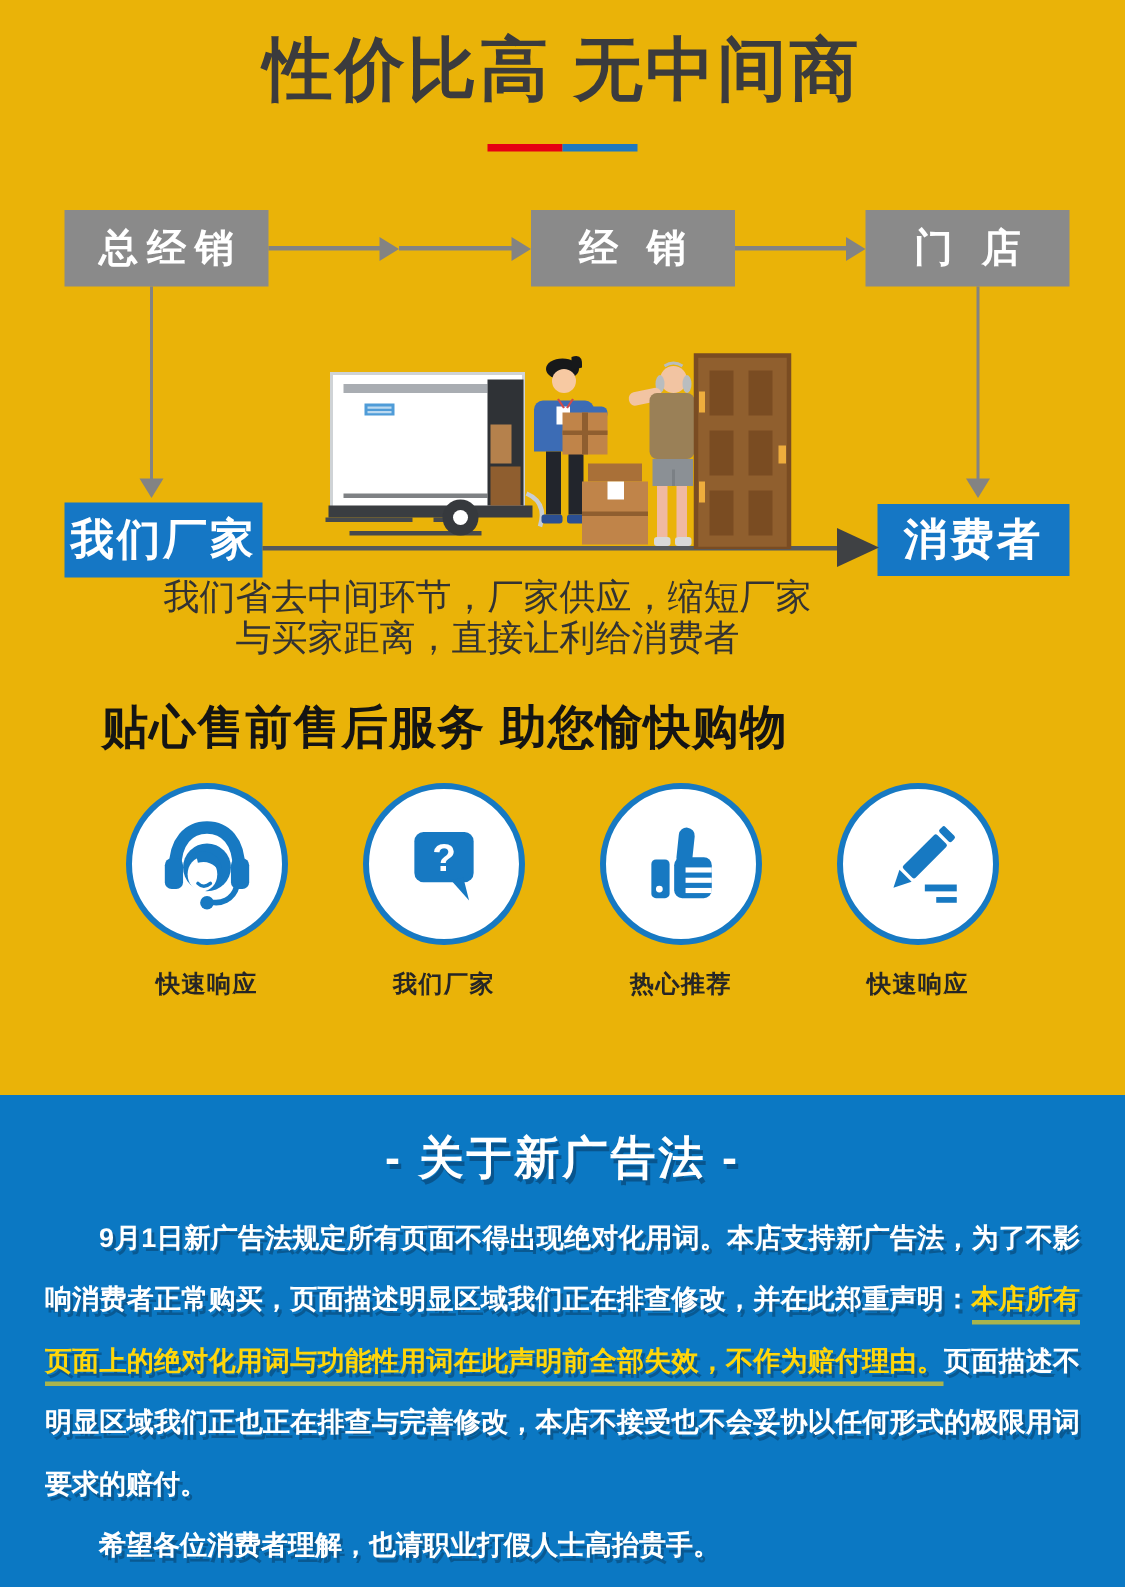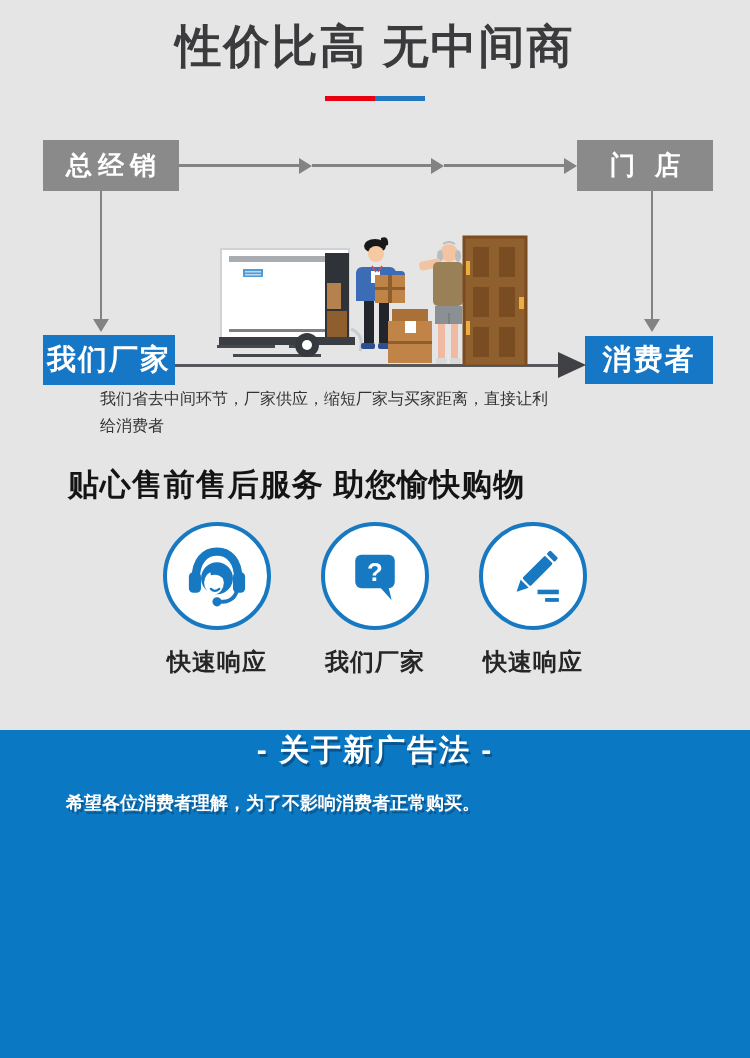--- a/index.html
+++ b/index.html
@@ -1,16 +1,16 @@
 <!DOCTYPE html>
 <html><head>
 <meta charset="utf-8">
 <style>
   html,body{margin:0;padding:0;background:#fff;}
-  .page{position:relative;width:750px;height:1058px;background:#e5e5e5;overflow:hidden;
+  .page{position:relative;width:750px;height:1058px;background:#eab308;overflow:hidden;
         font-family:"Liberation Sans","DejaVu Sans",sans-serif;}
 
   
   .hero-title{position:absolute;top:16px;left:0;width:750px;text-align:center;
     font-size:46px;font-weight:900;color:#3b3b3d;letter-spacing:2px;margin:0;}
   .title-underline{position:absolute;top:96px;left:50%;transform:translateX(-50%);
     width:100px;height:5px;display:flex;}
   .title-underline .half-red{width:50px;height:5px;background:#e60012;}
   .title-underline .half-blue{width:50px;height:5px;background:#1f78c0;}
 
@@ -34,38 +34,38 @@
     font-size:29px;font-weight:700;letter-spacing:2px;display:flex;align-items:center;justify-content:center;}
   .bbox.left{left:43px;width:132px;}
   .bbox.right{left:585px;width:128px;height:48px;top:201px;}
 
   .ground-line{position:absolute;top:229px;left:175px;width:386px;height:3px;background:#56585b;}
   .ground-head{position:absolute;top:217px;left:558px;width:0;height:0;
     border-left:28px solid #3f4144;border-top:13px solid transparent;border-bottom:13px solid transparent;}
 
   .illustration{position:absolute;left:185px;top:98px;width:360px;height:133px;}
 
-  .flow-caption{position:absolute;top:250px;left:100px;width:450px;
-    font-size:16px;line-height:27px;color:#333;font-weight:500;}
+  .flow-caption{position:absolute;top:250px;left:100px;width:450px;text-align:center;
+    font-size:24px;line-height:27px;color:#333;font-weight:500;}
 
   
   .services{position:absolute;top:458px;left:0;width:750px;height:230px;}
   .services-title{margin:0;position:absolute;top:6px;left:0;width:593px;text-align:center;
     font-size:31px;font-weight:700;color:#141414;letter-spacing:1px;}
   .services-row{position:absolute;top:64px;left:0;width:750px;display:flex;
     justify-content:center;gap:46px;}
   .svc-item{display:flex;flex-direction:column;align-items:center;width:112px;}
   .svc-circle{width:100px;height:100px;border:4px solid #1779c2;border-radius:50%;
     display:flex;align-items:center;justify-content:center;background:#fff;}
   .svc-circle svg{width:76px;height:76px;display:block;}
-  .svc-label{margin-top:16px;font-size:24px;font-weight:600;color:#262626;letter-spacing:1px;white-space:nowrap;}
+  .svc-label{margin-top:16px;font-size:16px;font-weight:600;color:#262626;letter-spacing:1px;white-space:nowrap;}
 
   
   .notice{position:absolute;top:730px;left:0;width:750px;height:328px;background:#0b78c3;}
-  .notice-heading{margin:0;text-align:center;font-size:30px;font-weight:800;
+  .notice-heading{margin:0;padding-top:22px;text-align:center;font-size:30px;font-weight:800;
     color:#fff;letter-spacing:2px;text-shadow:2px 3px 0 rgba(8,57,98,.55);}
   .notice-body{margin:12px 30px 0;font-size:18px;font-weight:700;line-height:41px;color:#fff;
     text-align:justify;text-shadow:2px 3px 0 rgba(8,57,98,.5);}
   .notice-body p{margin:0;text-indent:2em;}
   .seg-em{color:#ffd60a;border-bottom:3px solid #a9b44d;padding-bottom:4px;}
 </style>
 </head>
 <body>
 
 <div class="page">
@@ -80,20 +80,21 @@
     <div class="flow-row">
         <div class="gbox">总经销</div>
         <div class="harrow">
           <span class="shaft"></span>
           <span class="head"></span>
         </div>
         <div class="harrow">
           <span class="shaft"></span>
           <span class="head"></span>
         </div>
+        <div class="gbox">经 销</div>
         <div class="harrow">
           <span class="shaft"></span>
           <span class="head"></span>
         </div>
         <div class="gbox">门 店</div>
       </div>
 
     <div class="vconn left"></div>
     <div class="vhead left"></div>
     <div class="vconn right"></div>
@@ -199,34 +200,49 @@
         <rect x="24" y="22" width="52" height="44" rx="8" fill="#1779c2"></rect>
         <polygon points="56,64 72,82 67,62" fill="#1779c2"></polygon>
         <text x="50" y="56" font-size="34" font-weight="bold" fill="#ffffff" text-anchor="middle" font-family="Liberation Sans,DejaVu Sans,sans-serif">?</text>
       </svg>
     </div>
           <div class="svc-label">我们厂家</div>
         </div>
         <div class="svc-item">
           <div class="svc-circle">
       <svg viewBox="0 0 100 100">
+        <rect x="24" y="46" width="16" height="34" rx="4" fill="#1779c2"></rect>
+        <circle cx="31" cy="72" r="3" fill="#ffffff"></circle>
+        <rect x="44" y="44" width="33" height="36" rx="7" fill="#1779c2"></rect>
+        <rect x="47" y="18" width="14" height="34" rx="7" fill="#1779c2" transform="rotate(6 54 35)"></rect>
+        <rect x="54" y="53" width="23" height="4.5" fill="#ffffff"></rect>
+        <rect x="54" y="62" width="23" height="4.5" fill="#ffffff"></rect>
+        <rect x="54" y="71" width="23" height="4.5" fill="#ffffff"></rect>
+      </svg>
+    </div>
+          <div class="svc-label">热心推荐</div>
+        </div>
+        <div class="svc-item">
+          <div class="svc-circle">
+      <svg viewBox="0 0 100 100">
         <g transform="rotate(45 50 50)">
           <rect x="42" y="10" width="15" height="7" rx="2" fill="#1779c2"></rect>
           <rect x="42" y="20" width="15" height="42" rx="2" fill="#1779c2"></rect>
           <polygon points="42,65 57,65 49.5,80" fill="#1779c2"></polygon>
         </g>
         <rect x="56" y="68" width="28" height="6" fill="#1779c2"></rect>
         <rect x="66" y="79" width="18" height="5" fill="#1779c2"></rect>
       </svg>
     </div>
           <div class="svc-label">快速响应</div>
         </div>
       </div>
   </section>
 
   <section class="notice">
     <h2 class="notice-heading">- 关于新广告法 -</h2>
     <div class="notice-body">
-        <p><span class="seg">希望各位消费者理解，为了不影响消费者正常购买。</span></p>
+        <p><span class="seg">9月1日新广告法规定所有页面不得出现绝对化用词。本店支持新广告法，为了不影响消费者正常购买，页面描述明显区域我们正在排查修改，并在此郑重声明：</span><span class="seg-em">本店所有页面上的绝对化用词与功能性用词在此声明前全部失效，不作为赔付理由。</span><span class="seg">页面描述不明显区域我们正也正在排查与完善修改，本店不接受也不会妥协以任何形式的极限用词要求的赔付。</span></p>
+        <p><span class="seg">希望各位消费者理解，也请职业打假人士高抬贵手。</span></p>
       </div>
   </section>
 
 </div>
 
 </body></html>

